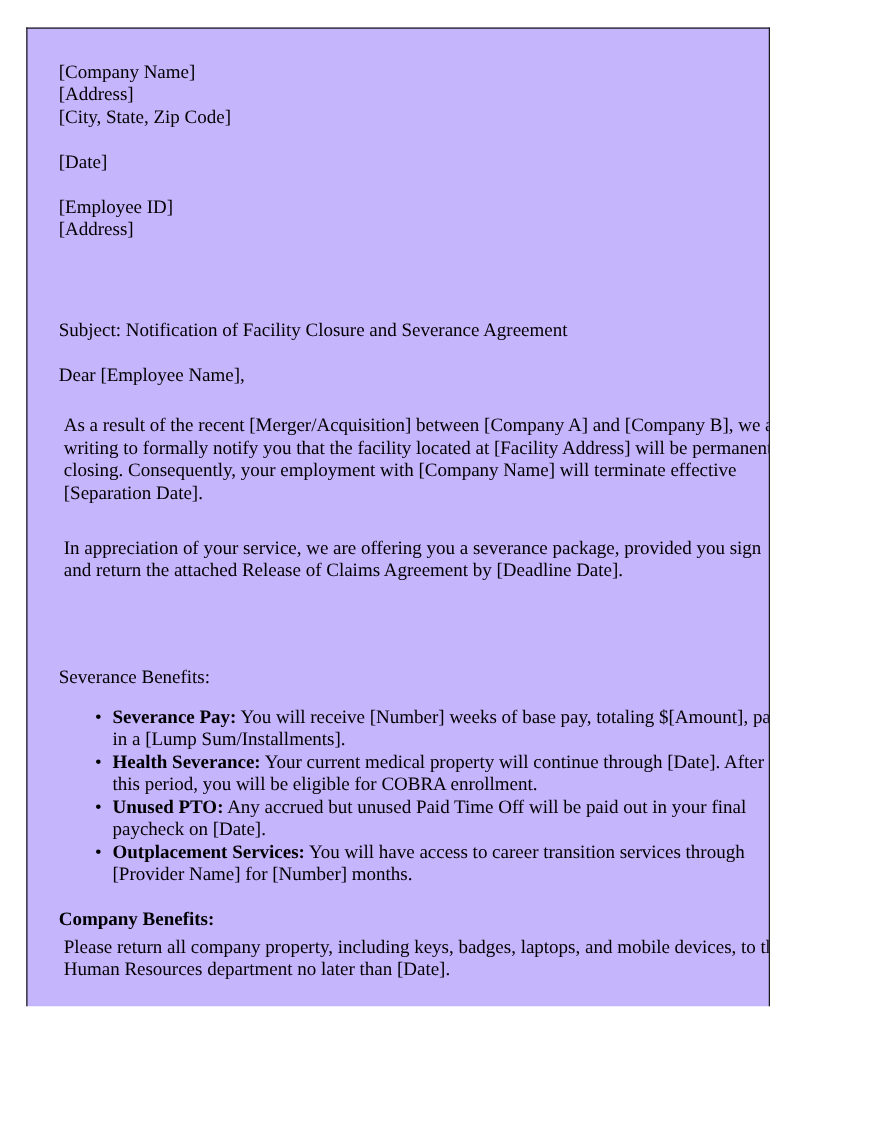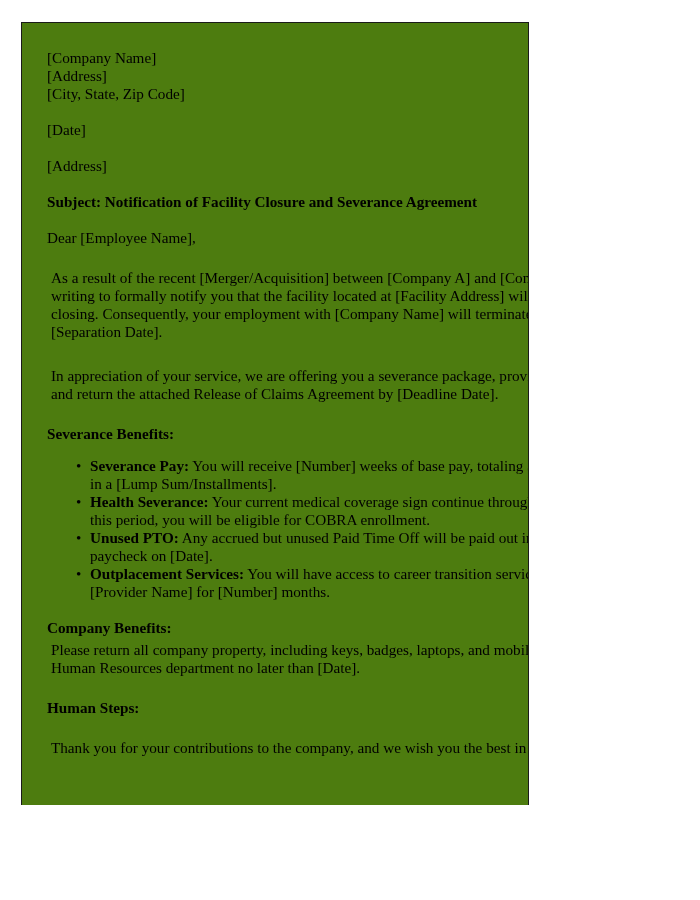--- a/index.html
+++ b/index.html
@@ -18,48 +18,49 @@
     position: relative;
     width: 700px;
     height: 900px;
     background: #ffffff;
   }
   
   .page-sheet {
     position: absolute;
     left: 21px;
     top: 22px;
-    width: 508px;
+    width: 595px;
     height: 783px;
     box-sizing: border-box;
     border-left: 1.5px solid #1b1b1b;
     border-top: 1.5px solid #1b1b1b;
     border-right: 1.5px solid #1b1b1b;
     border-bottom: none;
-    background: #4d7c0f;
+    background: #c4b5fd;
     overflow: hidden;
   }
   .page-body {
     position: absolute;
     left: 25px;
     top: 26px;
     width: 588px;
   }
   .doc-line,
   .doc-para,
   .doc-heading {
     font-size: 15.2px;
     line-height: 18px;
     text-align: left;
   }
   .doc-line {
     white-space: pre;
   }
   .doc-heading {
-    font-weight: bold;
+    font-weight: normal;
+    margin-top: 45px;
   }
   .doc-para {
     margin: 4px;
   }
   .spacer-line {
     height: 18px;
   }
   .gap-sm { height: 14px; }
   .gap-md { height: 18px; }
   .bullet-list {
@@ -103,20 +104,21 @@
         <div class="doc-line">[City, State, Zip Code]</div>
       </div>
 
       <div class="spacer-line"></div>
 
       <div class="doc-line">[Date]</div>
 
       <div class="spacer-line"></div>
 
       <div>
+        <div class="doc-line">[Employee ID]</div>
         <div class="doc-line">[Address]</div>
       </div>
 
       <div class="spacer-line"></div>
 
       <div class="doc-heading">Subject: Notification of Facility Closure and Severance Agreement</div>
 
       <div class="gap-md"></div>
 
       <div class="doc-line">Dear [Employee Name],</div>
@@ -135,21 +137,21 @@
 
       <div class="gap-sm"></div>
 
       <ul class="bullet-list">
         <li class="bullet-item">
           <span class="bullet-dot">•</span>
           <span class="lead-in">Severance Pay:</span><span> You will receive [Number] weeks of base pay, totaling $[Amount], paid in a [Lump Sum/Installments].</span>
         </li>
         <li class="bullet-item">
           <span class="bullet-dot">•</span>
-          <span class="lead-in">Health Severance:</span><span> Your current medical coverage sign continue through [Date]. After this period, you will be eligible for COBRA enrollment.</span>
+          <span class="lead-in">Health Severance:</span><span> Your current medical property will continue through [Date]. After this period, you will be eligible for COBRA enrollment.</span>
         </li>
         <li class="bullet-item">
           <span class="bullet-dot">•</span>
           <span class="lead-in">Unused PTO:</span><span> Any accrued but unused Paid Time Off will be paid out in your final paycheck on [Date].</span>
         </li>
         <li class="bullet-item">
           <span class="bullet-dot">•</span>
           <span class="lead-in">Outplacement Services:</span><span> You will have access to career transition services through [Provider Name] for [Number] months.</span>
         </li>
       </ul>

